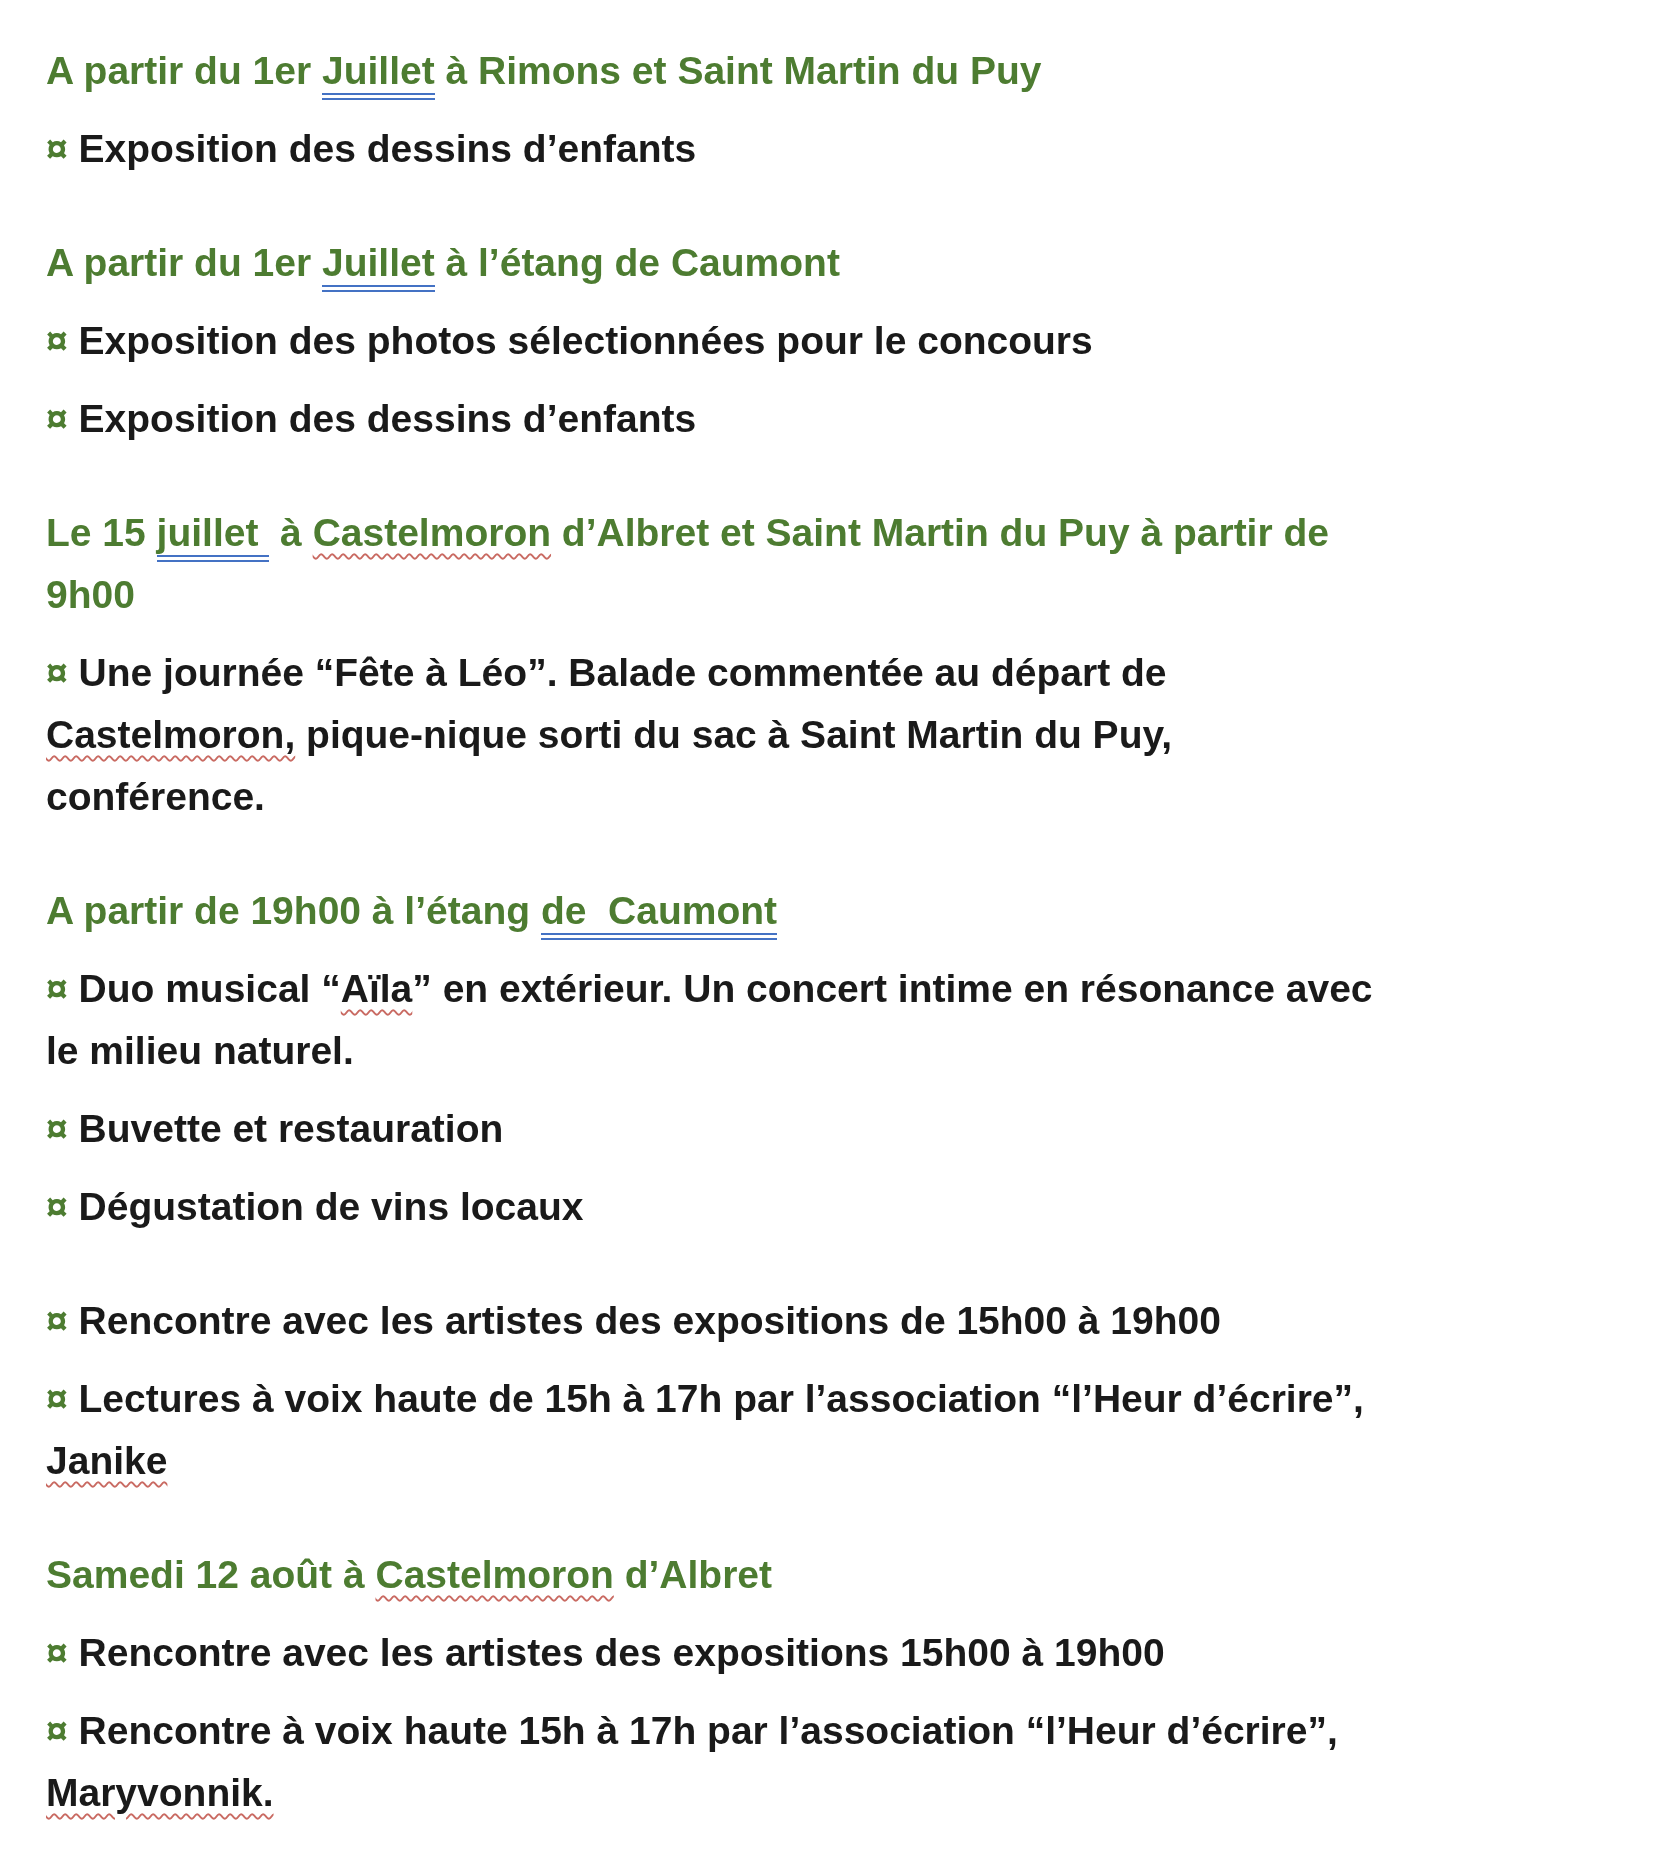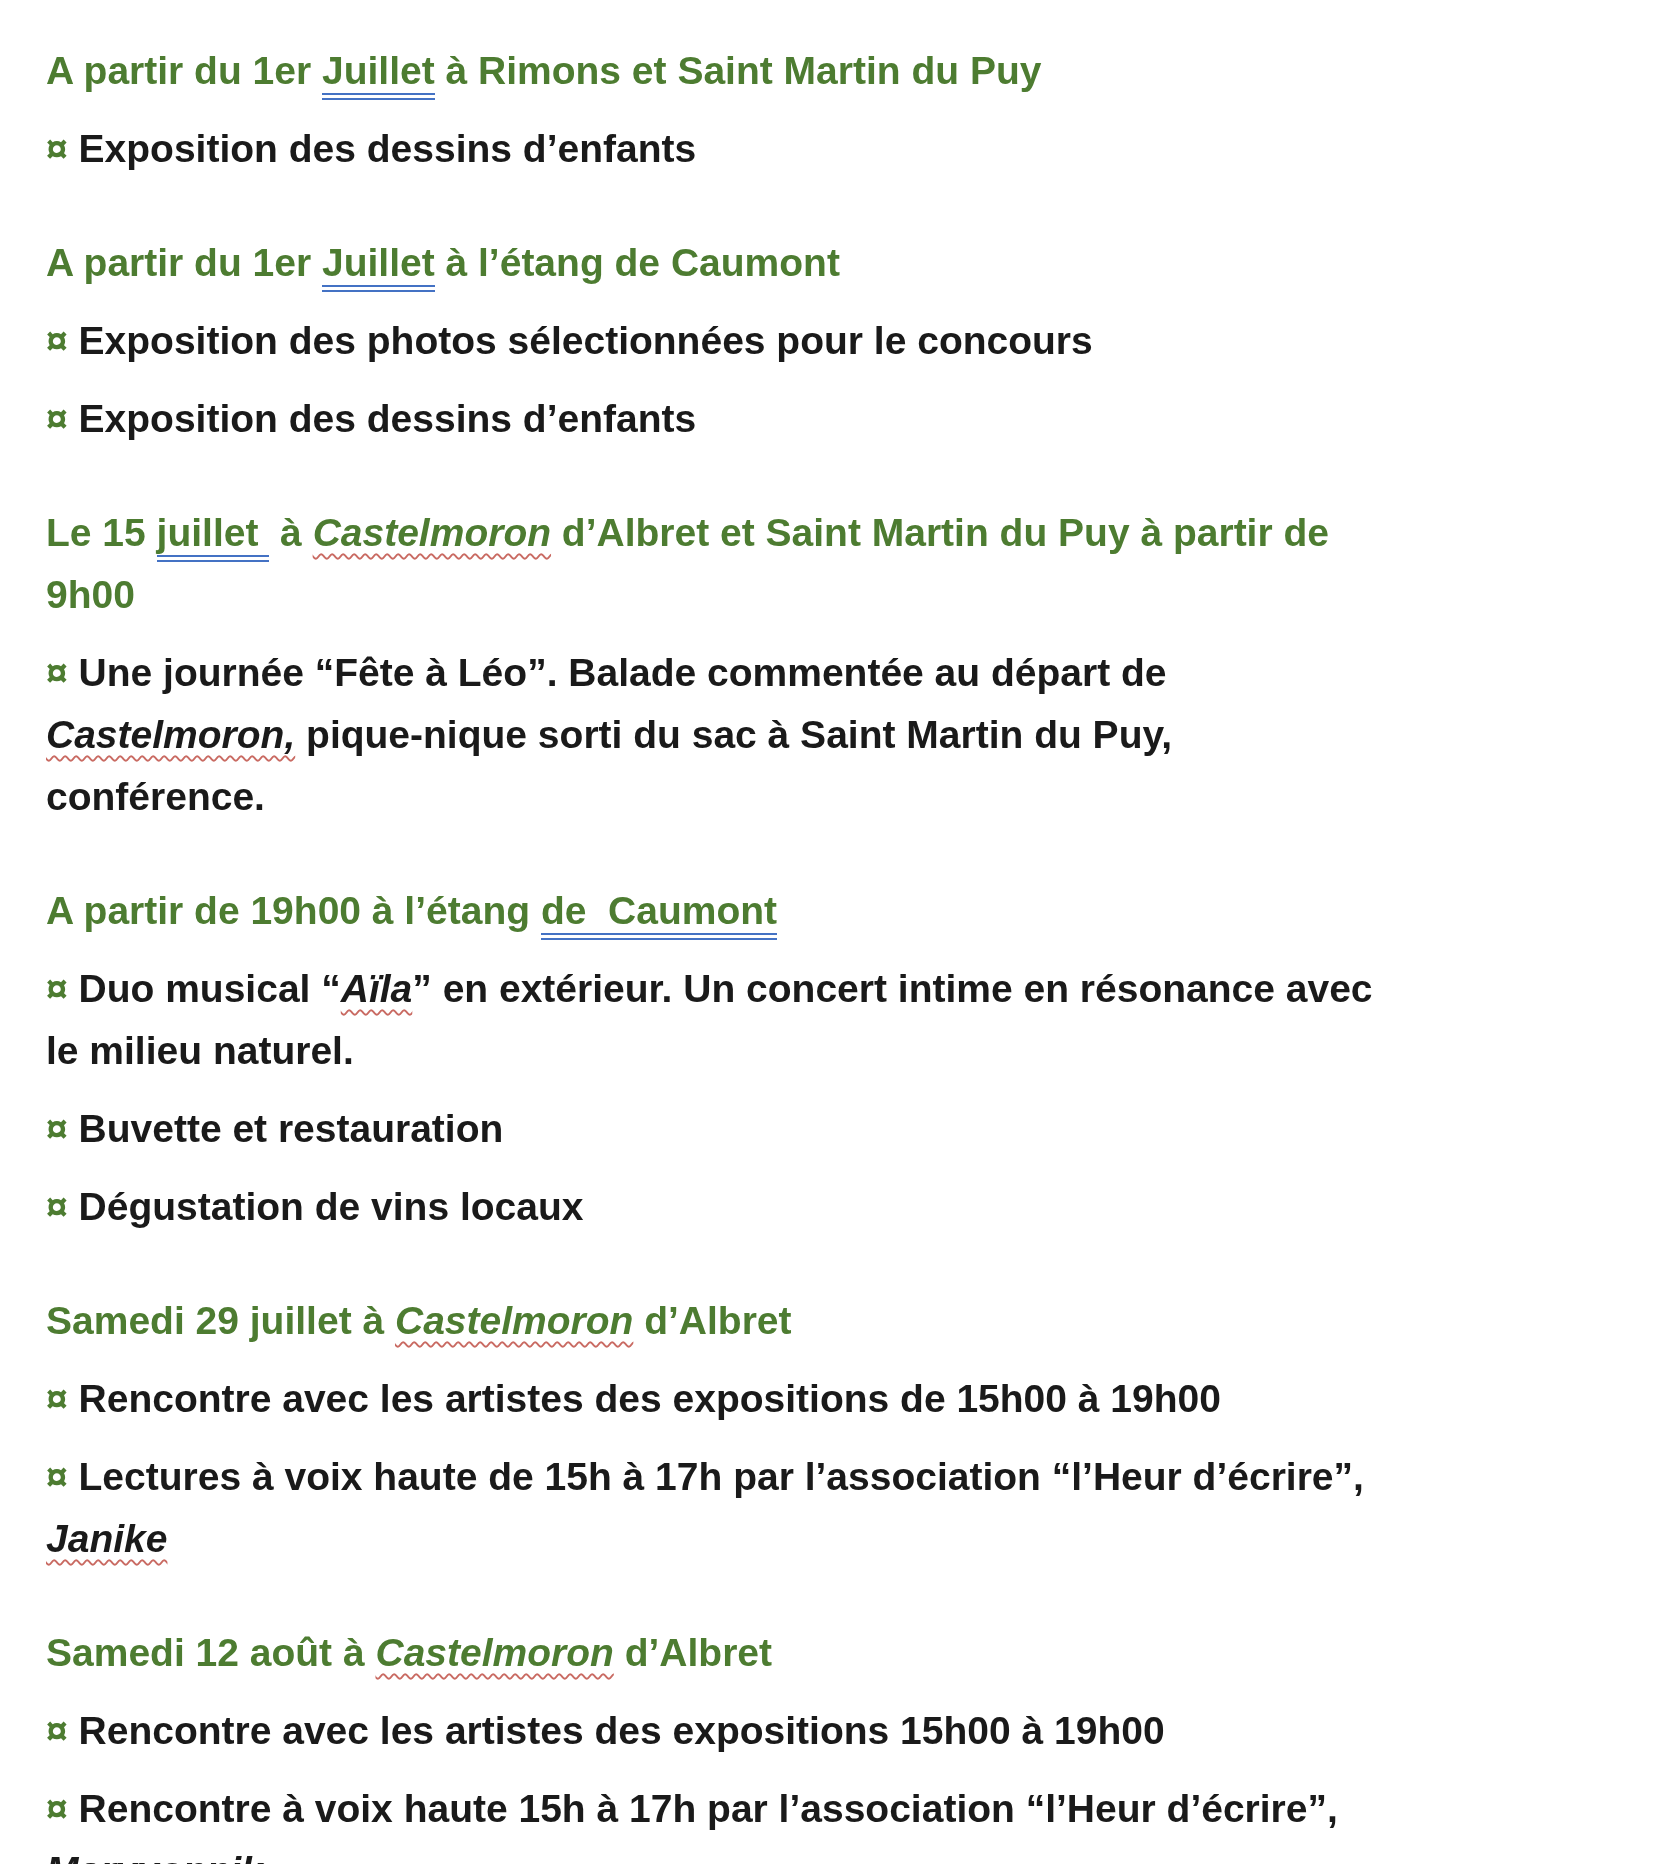--- a/index.html
+++ b/index.html
@@ -28,21 +28,20 @@
   .u-grammar {
     border-bottom: 7px double var(--grammar, #4472c4);
     padding-bottom: 1px;
   }
   .u-spell {
     text-decoration: underline;
     text-decoration-style: wavy;
     text-decoration-color: var(--spell, #c96a62);
     text-decoration-thickness: 2px;
     text-underline-offset: 7px;
-    font-style: italic;
   }
 </style>
 </head>
 <body>
 
 <div class="page">
   <div>
       <section class="section">
         <p class="heading"><span>A partir du 1er </span><span class="u-grammar">Juillet</span><span> à Rimons et Saint Martin du Puy</span></p>
         <p class="item"><span class="bullet">¤</span><span> Exposition des dessins d’enfants</span></p>
@@ -60,21 +59,20 @@
 conférence.</span></p>
       </section>
       <section class="section">
         <p class="heading"><span>A partir de 19h00 à l’étang </span><span class="u-grammar">de  Caumont</span></p>
         <p class="item"><span class="bullet">¤</span><span> Duo musical “</span><span class="u-spell">Aïla</span><span>” en extérieur. Un concert intime en résonance avec
 le milieu naturel.</span></p>
         <p class="item"><span class="bullet">¤</span><span> Buvette et restauration</span></p>
         <p class="item"><span class="bullet">¤</span><span> Dégustation de vins locaux</span></p>
       </section>
       <section class="section">
-        <p class="heading"><span>Samedi 29 juillet à </span><span class="u-spell">Castelmoron</span><span> d’Albret</span></p>
         <p class="item"><span class="bullet">¤</span><span> Rencontre avec les artistes des expositions de 15h00 à 19h00</span></p>
         <p class="item"><span class="bullet">¤</span><span> Lectures à voix haute de 15h à 17h par l’association “l’Heur d’écrire”,
 </span><span class="u-spell">Janike</span></p>
       </section>
       <section class="section">
         <p class="heading"><span>Samedi 12 août à </span><span class="u-spell">Castelmoron</span><span> d’Albret</span></p>
         <p class="item"><span class="bullet">¤</span><span> Rencontre avec les artistes des expositions 15h00 à 19h00</span></p>
         <p class="item"><span class="bullet">¤</span><span> Rencontre à voix haute 15h à 17h par l’association “l’Heur d’écrire”,
 </span><span class="u-spell">Maryvonnik.</span></p>
       </section>

